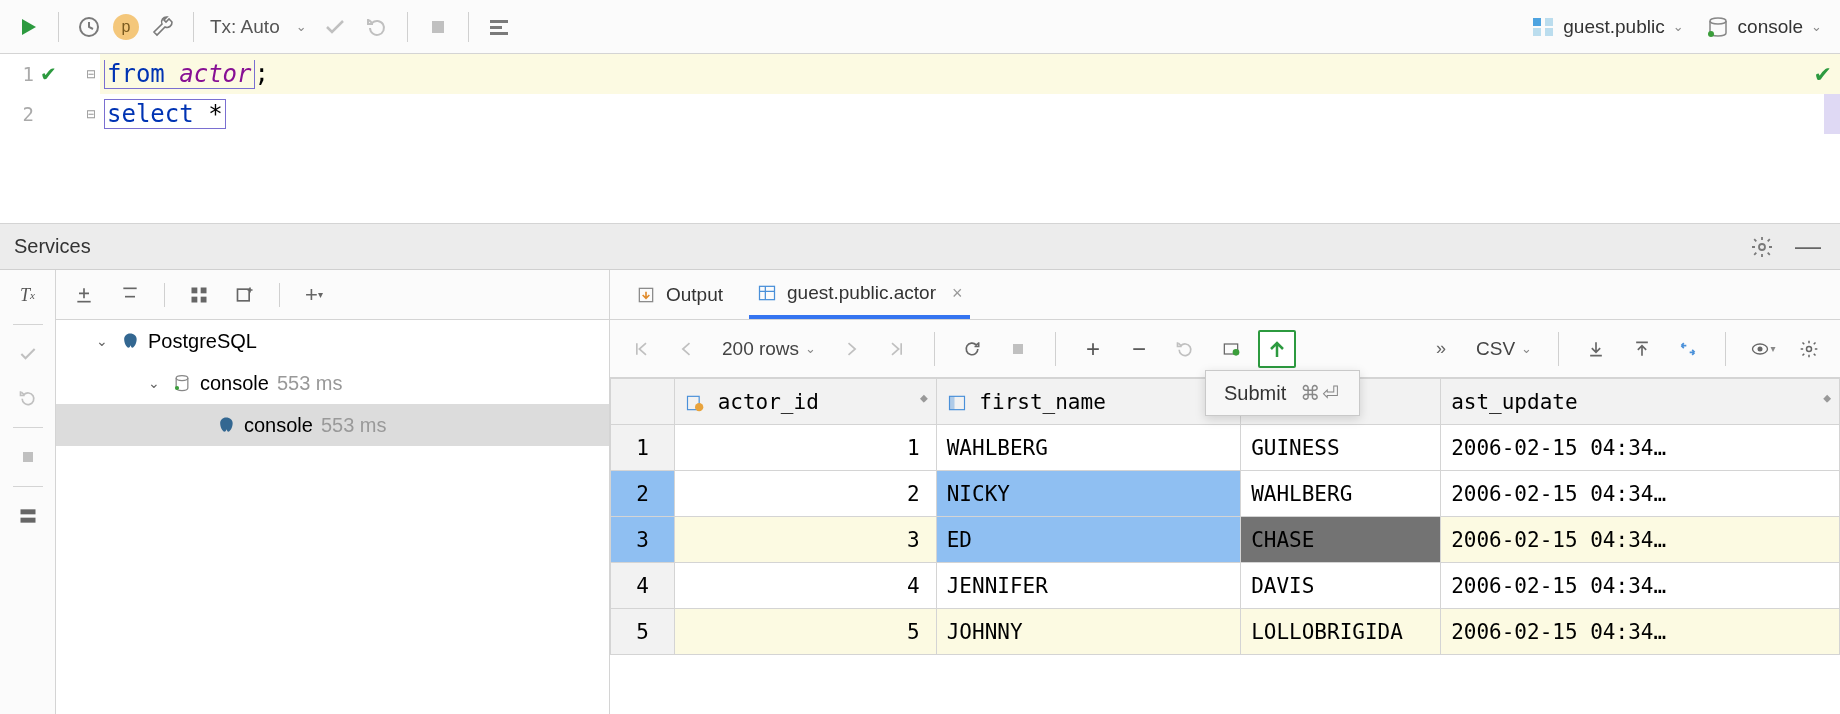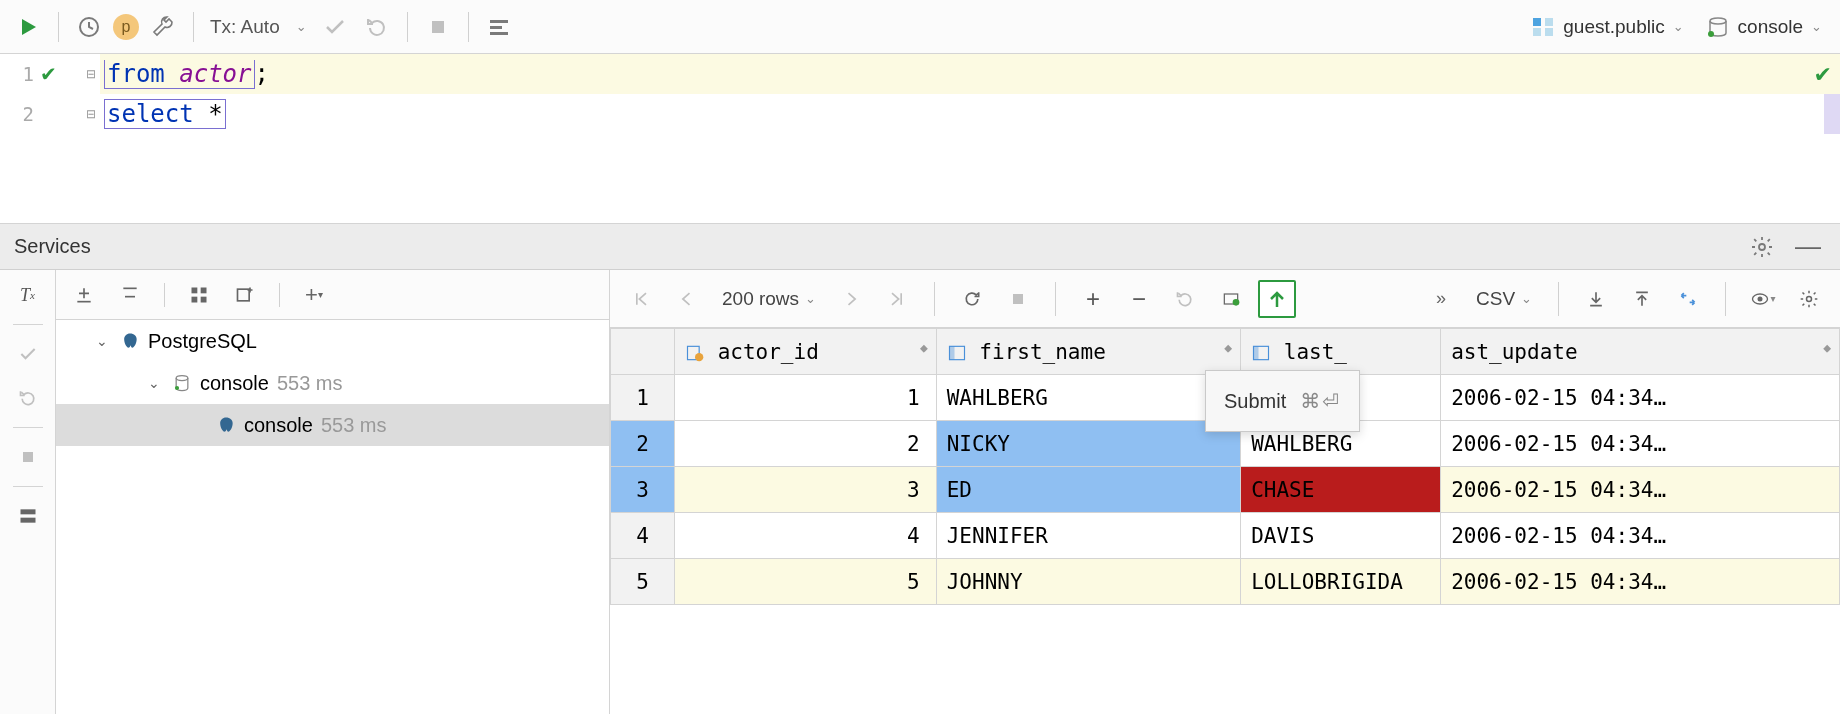--- a/index.html
+++ b/index.html
@@ -122,21 +122,21 @@
 tr.row-sel td.cell-sel { background:#8fbff2;}
 td.cell-sel { background:#8fbff2;margin-top:48px;}
 th.corner { width:64px; background:#f2f2f2;}
 
 
 .tooltip {
   position:absolute;
   background:#f7f7f7;
   border:1px solid #c9c9c9;
   box-shadow:0 3px 10px rgba(0,0,0,0.15);
-  padding:18px 18px;
+  padding:10px 18px;
   font-size:20px; color:#333;
   display:flex; align-items:center; gap:14px;
   z-index: 100;
 }
 .tooltip .keys { color:#888; font-size:20px; letter-spacing:2px;}
 
 
 svg { display:block; }
 .ico-sm { width:20px; height:20px;}
 .ico-md { width:24px; height:24px;}
@@ -339,20 +339,37 @@
             <path d="M12 3c5 0 8 3 8 7 0 5-3 10-5 10-1 0-2-1-2-3-1 2-2 3-3 3-2 0-5-5-5-10 0-4 3-7 7-7z" fill="#336791"></path>
           </svg>
         <span>console</span>
         <span class="muted">553 ms</span>
       </div>
     </div>
   </div>
 
   <div class="results-col" style="position:relative;">
 
+    <div class="results-tabs">
+      <div class="rtab">
+        <svg class="ico-sm" viewBox="0 0 24 24">
+            <rect x="4" y="4" width="16" height="16" fill="none" stroke="#888" stroke-width="1.5"></rect>
+            <path d="M12 8v8M8 12l4 4 4-4" stroke="#e08b2c" stroke-width="2" fill="none"></path>
+          </svg>
+        <span>Output</span>
+      </div>
+      <div class="rtab active">
+        <svg class="ico-sm" viewBox="0 0 24 24">
+            <rect x="3" y="4" width="18" height="16" fill="none" stroke="#4a90d9" stroke-width="1.5"></rect>
+            <path d="M3 10h18M10 4v16" stroke="#4a90d9" stroke-width="1.5"></path>
+          </svg>
+        <span>guest.public.actor</span>
+        <span class="close">×</span>
+      </div>
+    </div>
 
     <div class="results-toolbar">
       <div class="rt-btn disabled">
           <svg class="ico-sm" viewBox="0 0 24 24">
             <path d="M7 5v14M18 5l-8 7 8 7" stroke="#c0c0c0" stroke-width="2" fill="none"></path>
           </svg>
         </div>
       <div class="rt-btn disabled">
           <svg class="ico-sm" viewBox="0 0 24 24">
             <path d="M15 5l-8 7 8 7" stroke="#c0c0c0" stroke-width="2" fill="none"></path>
@@ -491,21 +508,21 @@
             <td class="rownum">2</td>
             <td class="idcell">2</td>
             <td class="cell-sel">NICKY</td>
             <td>WAHLBERG</td>
             <td>2006-02-15 04:34…</td>
           </tr>
           <tr class="row-sel row-alt">
             <td class="rownum">3</td>
             <td class="idcell" style="background:#fcfae2;">3</td>
             <td class="cell-sel">ED</td>
-            <td style="background:#b91c1c;">CHASE</td>
+            <td style="background:#737373;">CHASE</td>
             <td style="background:#fcfae2;">2006-02-15 04:34…</td>
           </tr>
           <tr>
             <td class="rownum">4</td>
             <td class="idcell">4</td>
             <td>JENNIFER</td>
             <td>DAVIS</td>
             <td>2006-02-15 04:34…</td>
           </tr>
           <tr class="row-alt">

